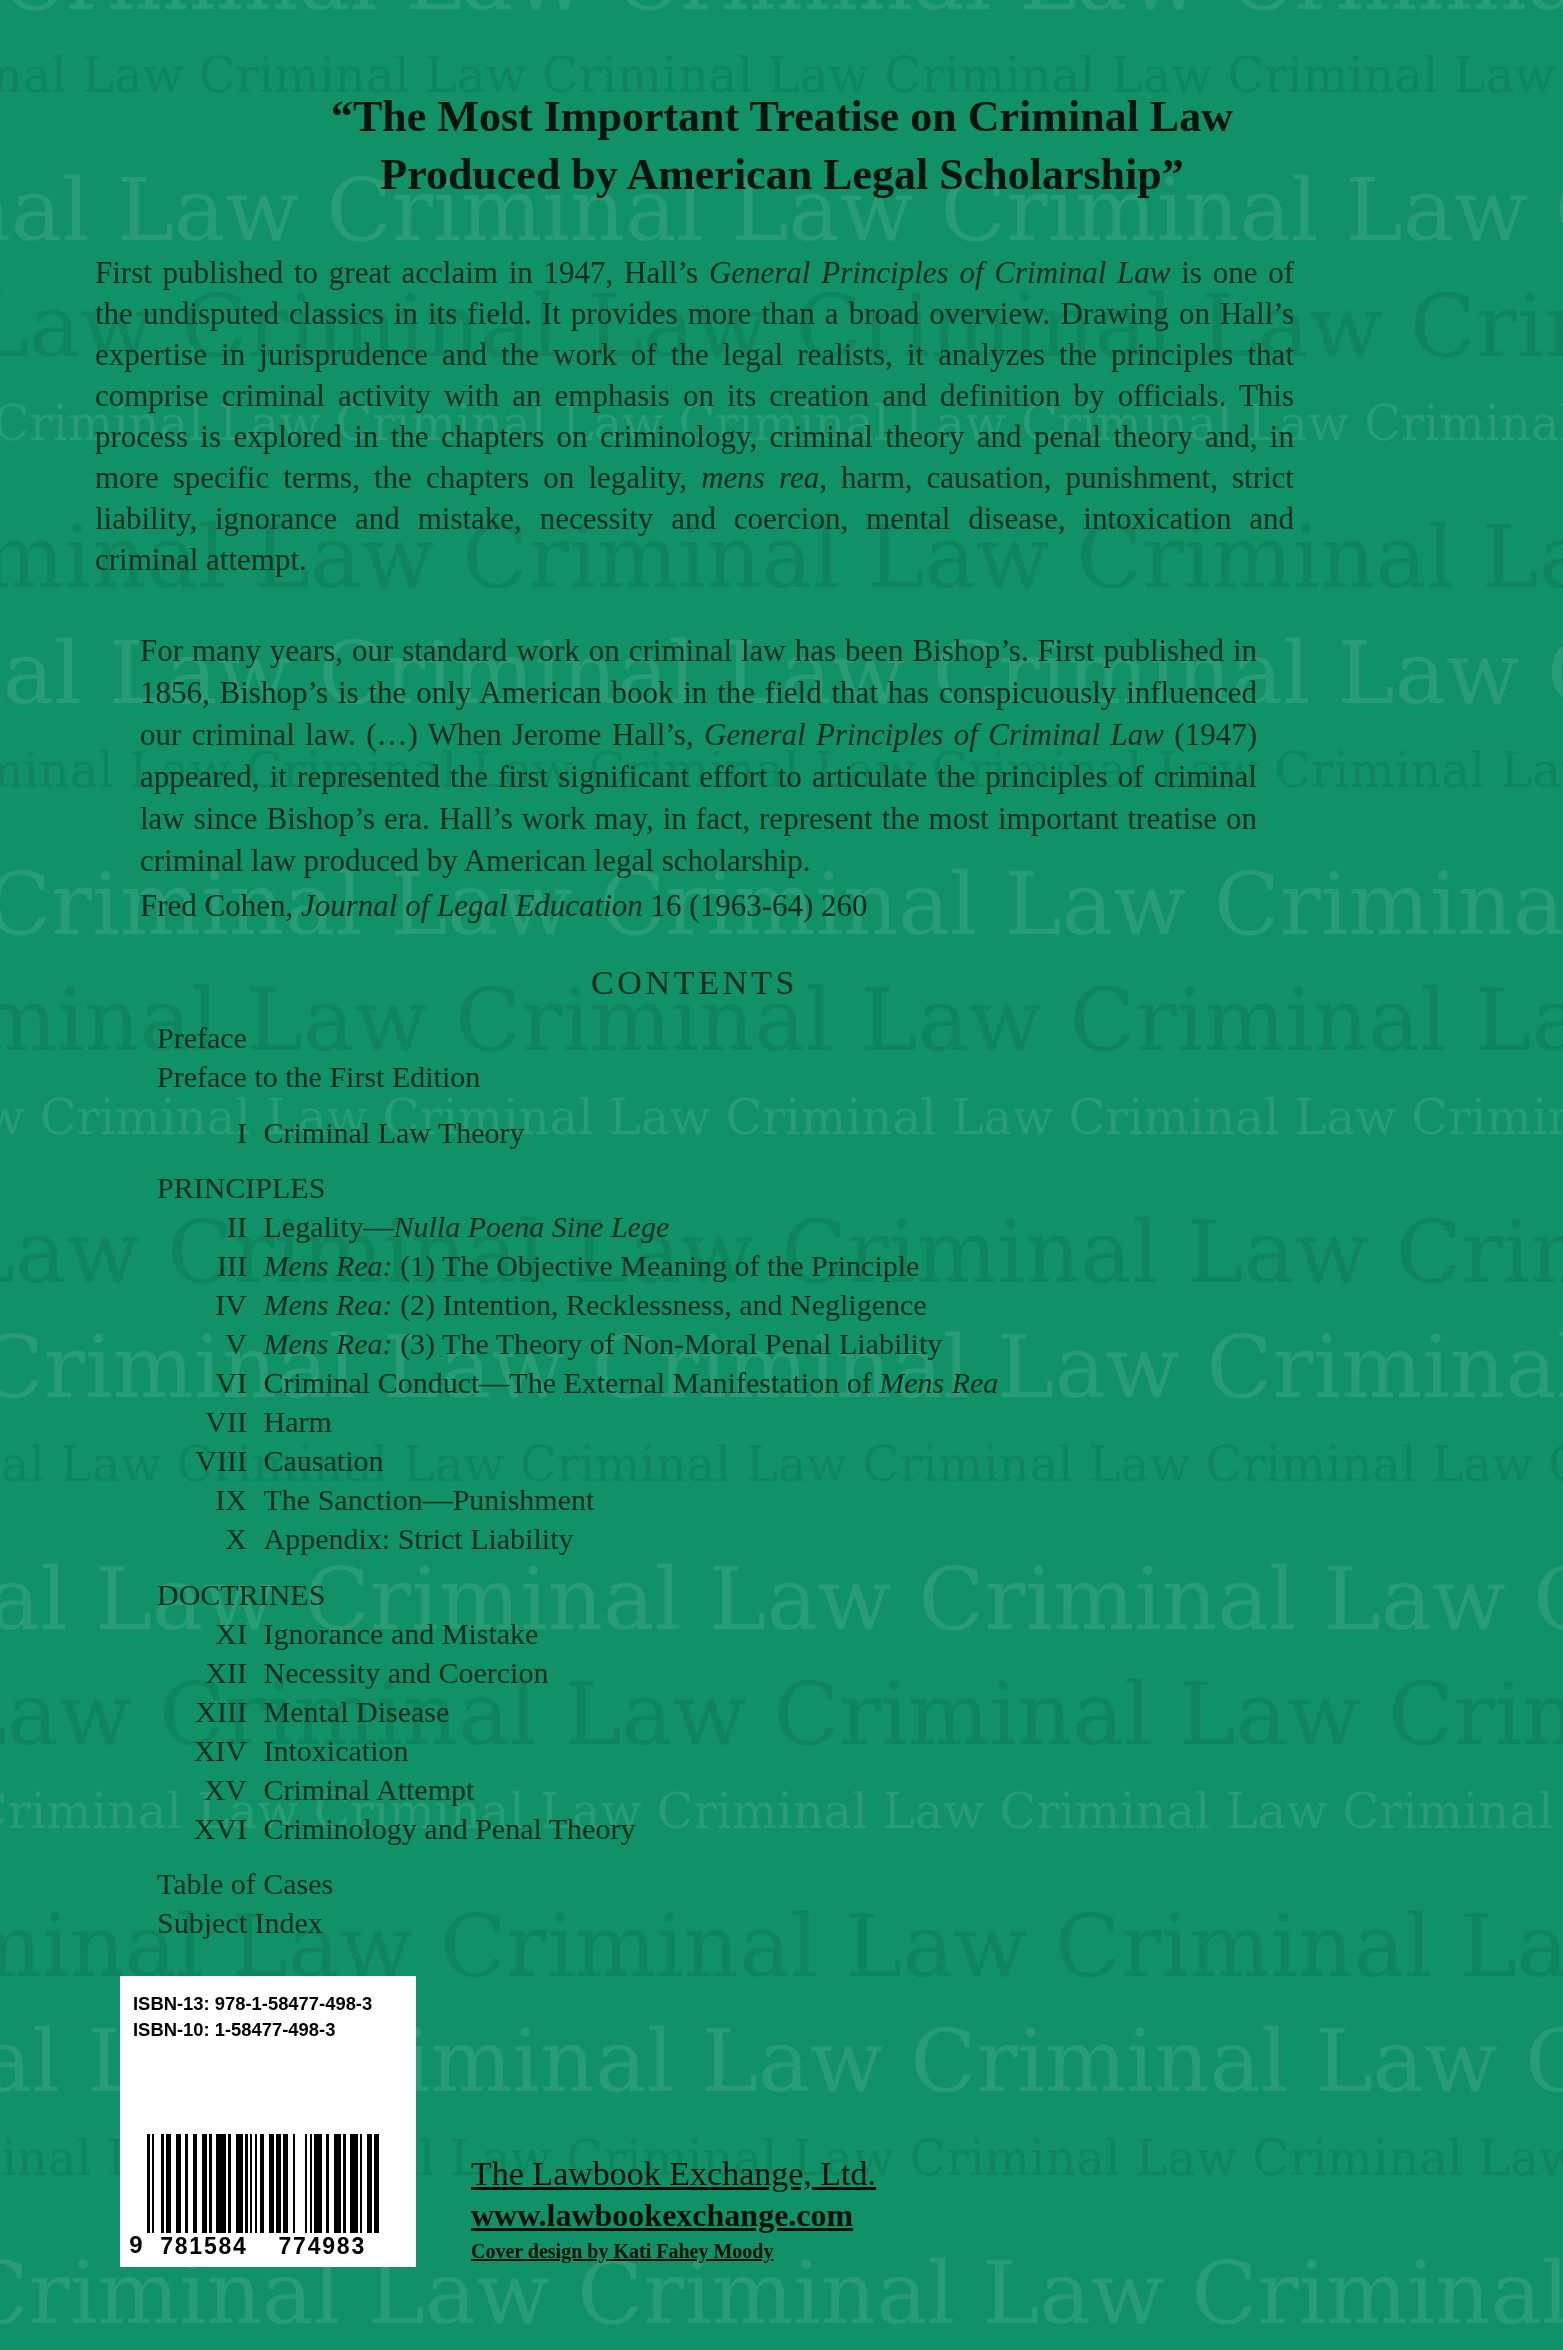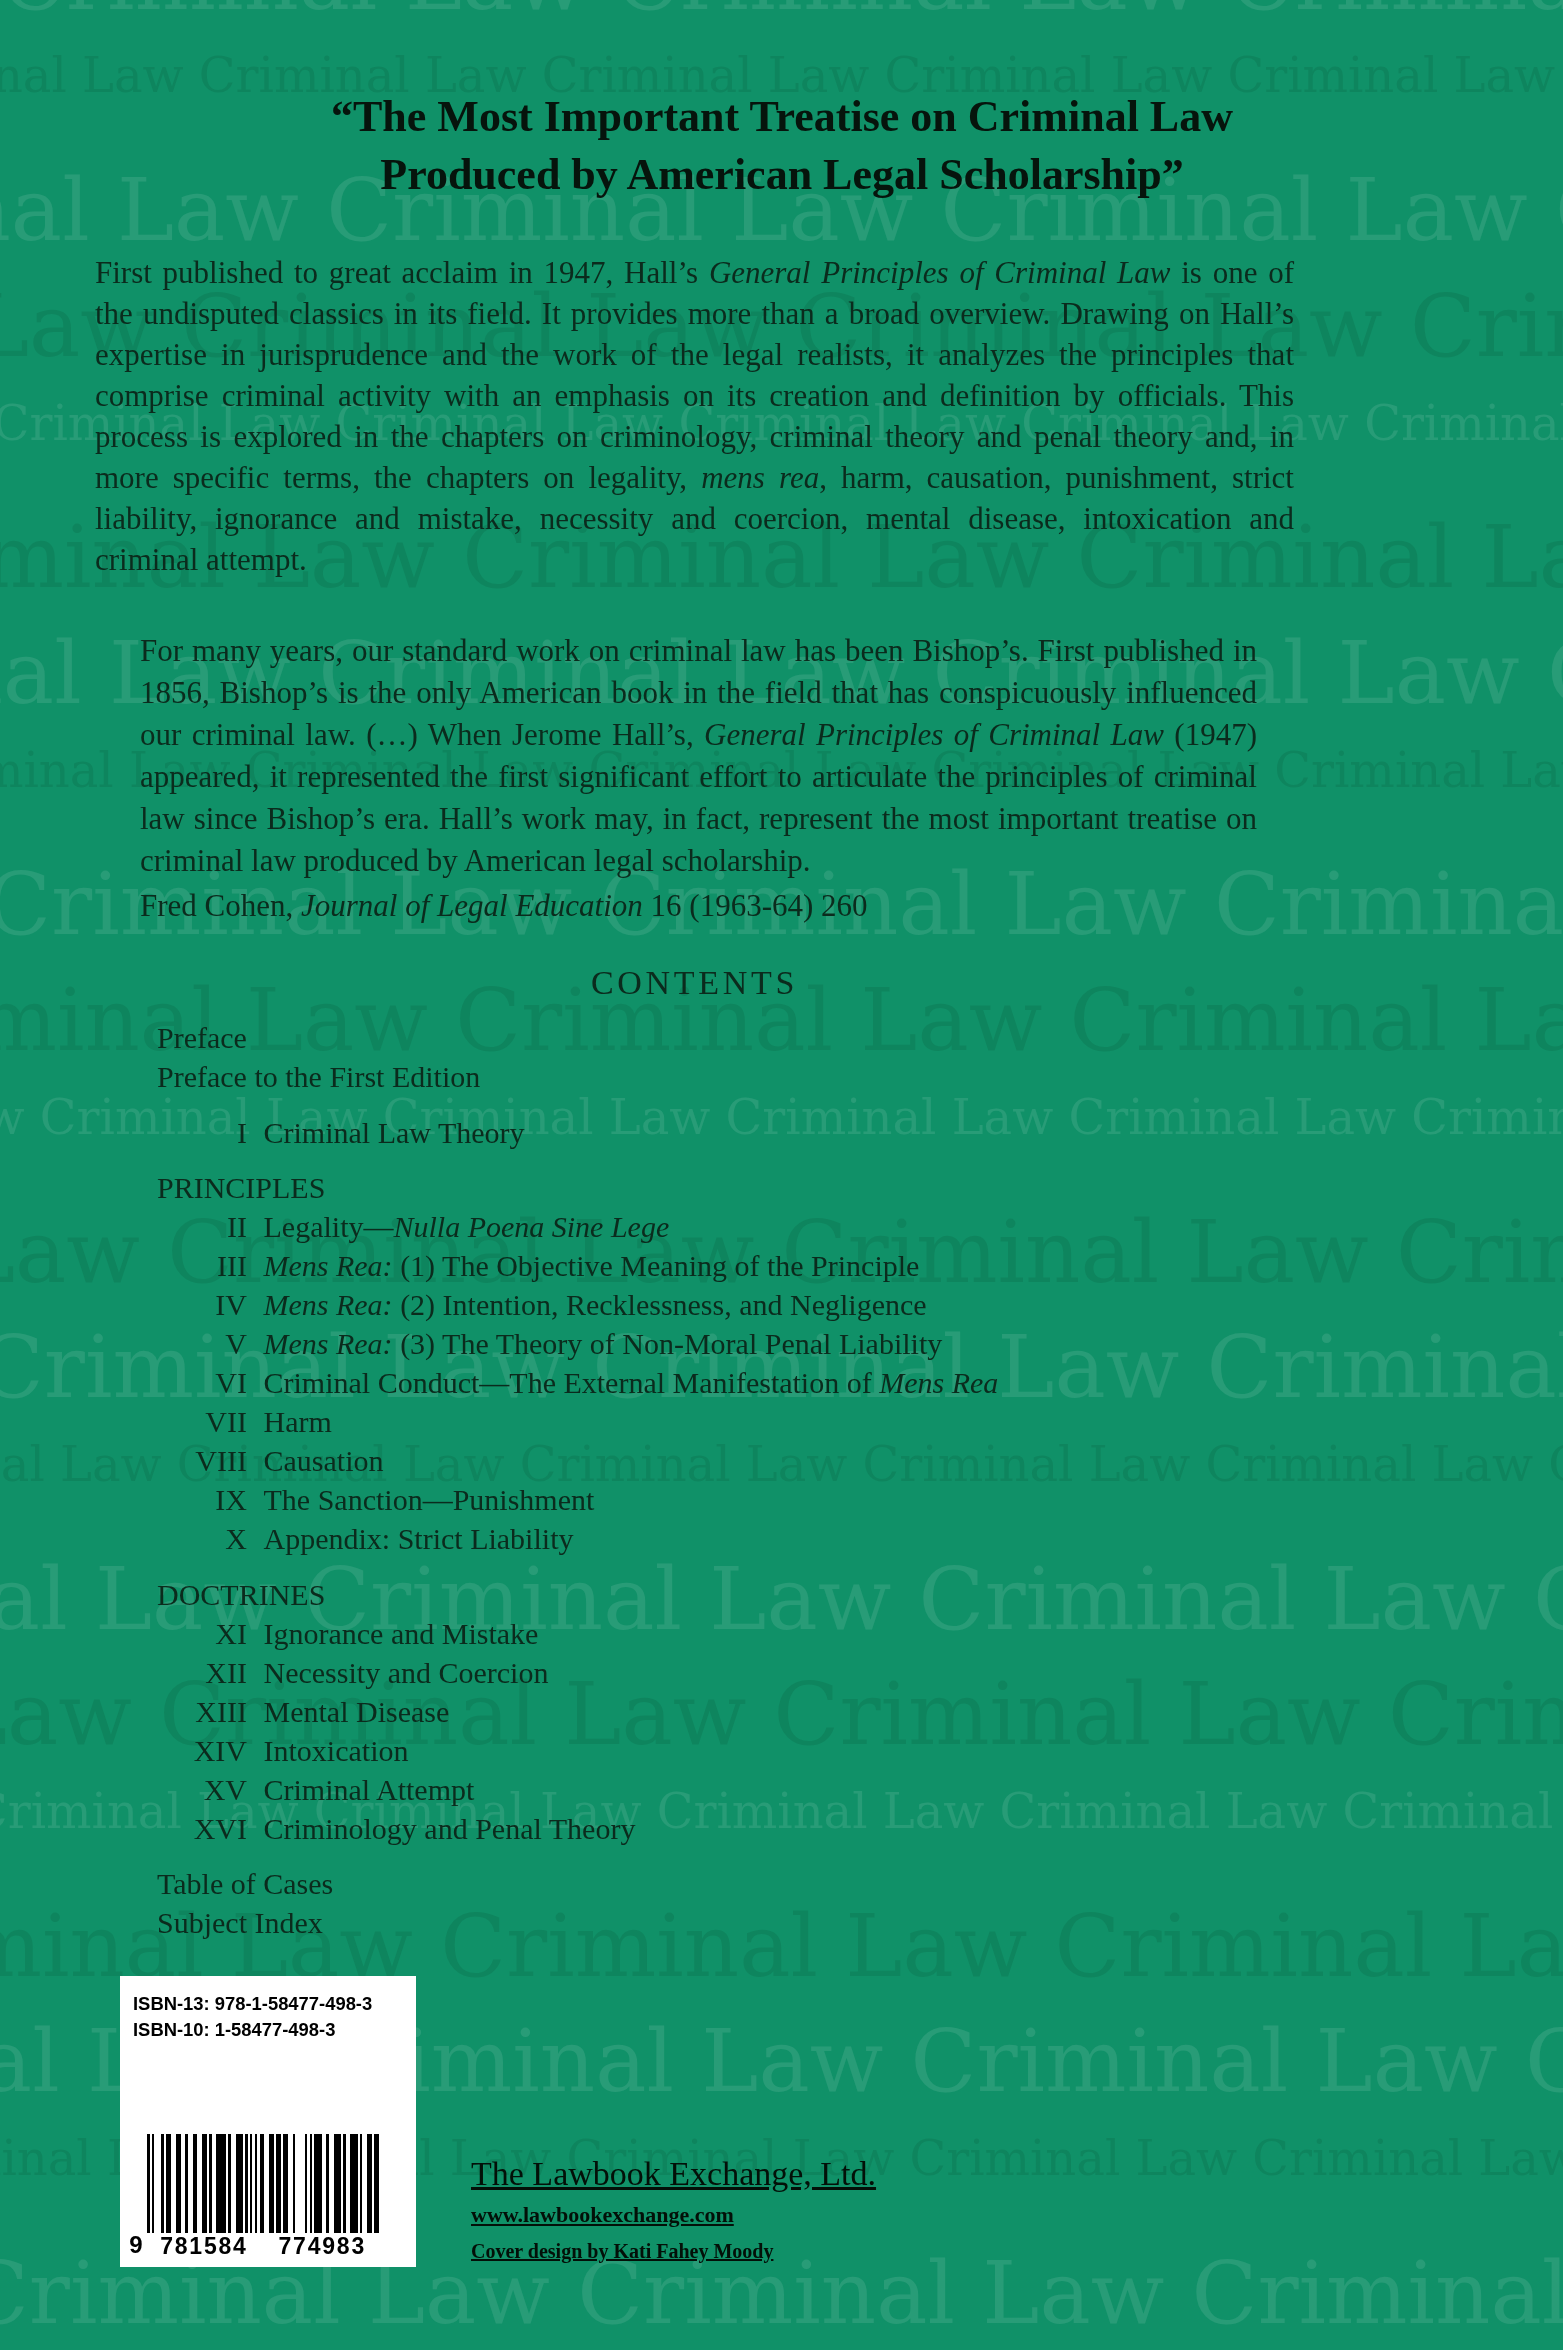--- a/index.html
+++ b/index.html
@@ -80,21 +80,21 @@
   .bc-lead { font-size:24px; font-weight:bold; margin-right:4.6px; line-height:1; padding-bottom:0.9px; }
   .bc-main { display:flex; flex-direction:column; }
   .bc-bars { display:flex; height:99px; }
   .bc-bar   { flex:none; width:2.4px; background:#000; }
   .bc-space { flex:none; width:2.4px; background:transparent; }
   .bc-digits { display:flex; justify-content:space-between; padding:1.8px 13px 0 13px; font-size:23px; font-weight:bold; letter-spacing:1.8px; line-height:1; }
 
   
   .publisher { position:absolute; left:471px; top:2153px; z-index:2; color:#031008;text-decoration:underline; }
   .pub-name   { font-size:34px; line-height:42px; }
-  .pub-site   { font-size:22px; line-height:40px; font-weight:bold; }
+  .pub-site   { font-size:32px; line-height:40px; font-weight:bold; }
   .pub-credit { font-size:20px; line-height:33px; font-weight:bold; }
 
   i { font-style:italic; }
 </style>
 </head>
 <body style="background: rgb(16, 145, 104);">
 
 <div class="page">
 
   <div id="watermark">

